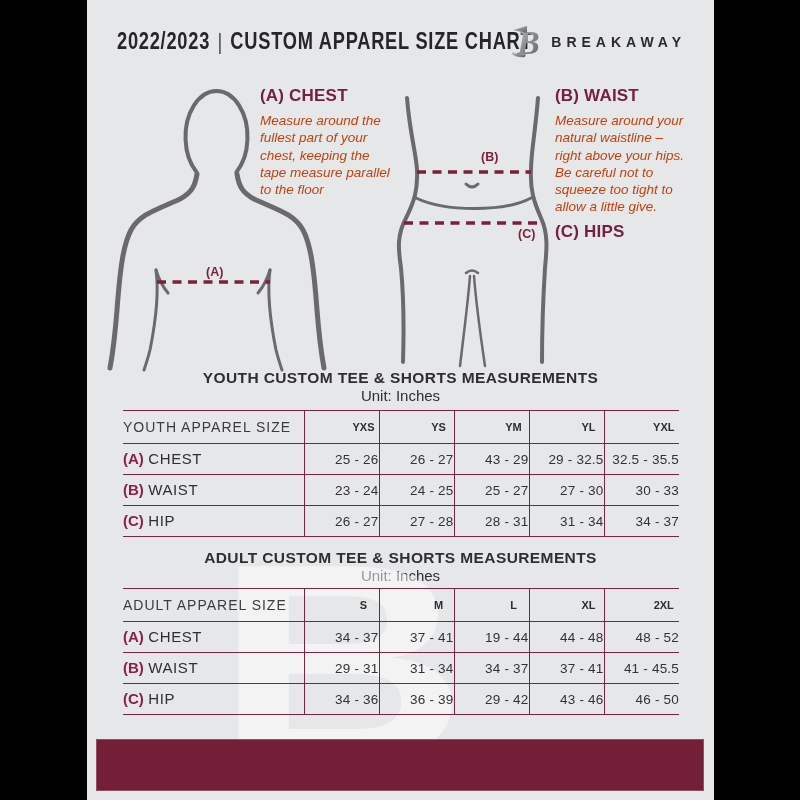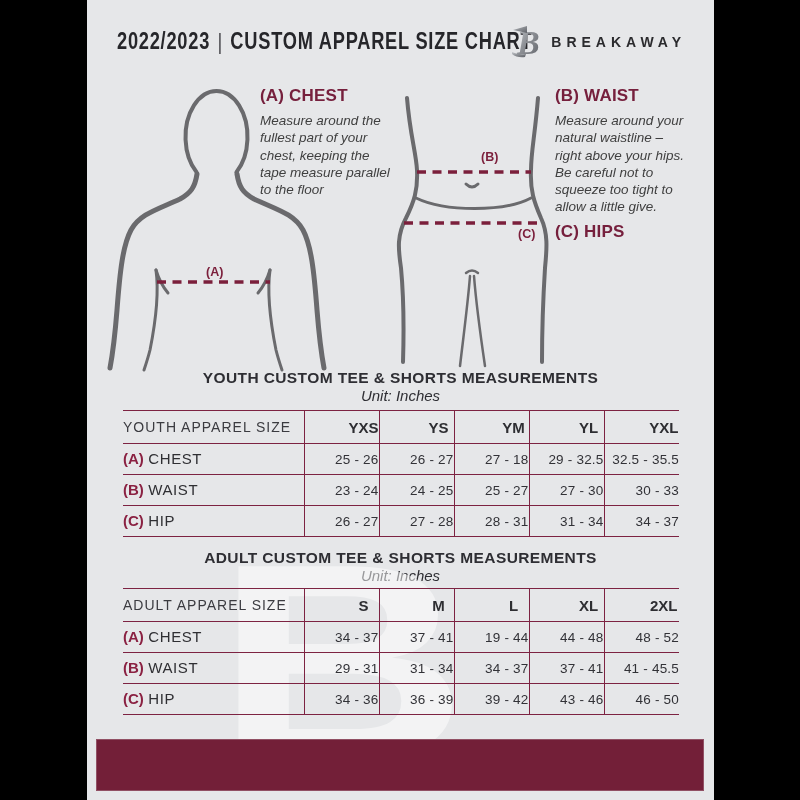--- a/index.html
+++ b/index.html
@@ -27,36 +27,36 @@
   
   .figure-svg{position:absolute;overflow:visible;}
   .fig-left{left:23px;top:80px;}
   .fig-right{left:303px;top:90px;}
   .guide-heading{
     position:absolute;font-weight:700;font-size:17px;color:#76203d;
     letter-spacing:0.2px;white-space:nowrap;
   }
   .guide-desc{
     position:absolute;font-style:italic;font-size:13.5px;line-height:17.3px;
-    color:#404040;white-space:pre-line;width:170px;
+    color:#c2410c;white-space:pre-line;width:170px;
   }
   .h-chest{left:173px;top:86px;}
   .d-chest{left:173px;top:112px;}
   .h-waist{left:468px;top:86px;}
   .d-waist{left:468px;top:112px;}
   .h-hips{left:468px;top:222px;}
   .d-hips{left:468px;top:248px;}
   
   .section-title{
     position:absolute;left:0;width:627px;text-align:center;
     font-weight:700;font-size:15.5px;letter-spacing:0.4px;color:#2e2e33;
   }
   .unit-line{
     position:absolute;left:0;width:627px;text-align:center;
-    font-style:italic;font-size:15px;color:#2e2e33;
+    font-size:15px;color:#2e2e33;
   }
   .yt-title{top:369px;}  .yt-unit{top:387px;}
   .ad-title{top:549px;}  .ad-unit{top:567px;}
   .size-table{
     position:absolute;left:36px;width:556px;border-collapse:collapse;table-layout:fixed;
     z-index:2;
   }
   .yt-table{top:410px;}
   .ad-table{top:588px;}
   .size-table col.c0{width:181px;}
@@ -68,21 +68,21 @@
     font-weight:400;color:#36363a;
   }
   .size-table tbody tr:last-child th,.size-table tbody tr:last-child td{
     border-bottom:1.5px solid #7d2342;
   }
   .size-table .vline{border-left:1.5px solid #7d2342;}
   .label-col{text-align:left;padding-left:18px;}
   th.label-col{
     font-weight:400;font-size:14px;letter-spacing:1px;color:#3b3b40;white-space:nowrap;
   }
-  th.size-col{font-weight:700;font-size:15px;color:#2e2e32;text-align:center;padding-left:44px;}
+  th.size-col{font-weight:700;font-size:11px;color:#2e2e32;text-align:center;padding-left:44px;}
   td.value-cell{font-size:13.5px;letter-spacing:0.2px;text-align:right;color:#323237;}
   .row-key{font-weight:700;color:#8a2142;font-size:15px;}
   .row-name{font-size:15px;letter-spacing:0.6px;color:#2f2f33;margin-top:8px;}
   
   .watermark{
     position:absolute;left:128px;top:548px;z-index:1;
     font-size:280px;line-height:0.82;font-weight:700;color:rgba(255,255,255,0.5);
     transform:scaleX(1.25);transform-origin:left top;user-select:none;
   }
   .footer-band{
@@ -182,21 +182,21 @@
         <th class="size-col vline">YM</th>
         <th class="size-col vline">YL</th>
         <th class="size-col vline">YXL</th>
       </tr>
     </thead>
     <tbody>
       <tr>
         <td class="label-col"><span class="row-key">(A)</span> <span class="row-name">CHEST</span></td>
         <td class="value-cell vline">25 - 26</td>
         <td class="value-cell vline">26 - 27</td>
-        <td class="value-cell vline">27 - 18</td>
+        <td class="value-cell vline">43 - 29</td>
         <td class="value-cell vline">29 - 32.5</td>
         <td class="value-cell vline">32.5 - 35.5</td>
       </tr>
       <tr>
         <td class="label-col"><span class="row-key">(B)</span> <span class="row-name">WAIST</span></td>
         <td class="value-cell vline">23 - 24</td>
         <td class="value-cell vline">24 - 25</td>
         <td class="value-cell vline">25 - 27</td>
         <td class="value-cell vline">27 - 30</td>
         <td class="value-cell vline">30 - 33</td>
@@ -248,21 +248,21 @@
         <td class="value-cell vline">29 - 31</td>
         <td class="value-cell vline">31 - 34</td>
         <td class="value-cell vline">34 - 37</td>
         <td class="value-cell vline">37 - 41</td>
         <td class="value-cell vline">41 - 45.5</td>
       </tr>
       <tr>
         <td class="label-col"><span class="row-key">(C)</span> <span class="row-name">HIP</span></td>
         <td class="value-cell vline">34 - 36</td>
         <td class="value-cell vline">36 - 39</td>
-        <td class="value-cell vline">39 - 42</td>
+        <td class="value-cell vline">29 - 42</td>
         <td class="value-cell vline">43 - 46</td>
         <td class="value-cell vline">46 - 50</td>
       </tr>
     </tbody>
   </table>
 
   <div class="footer-band"></div>
 </div>
 
 </body></html>

